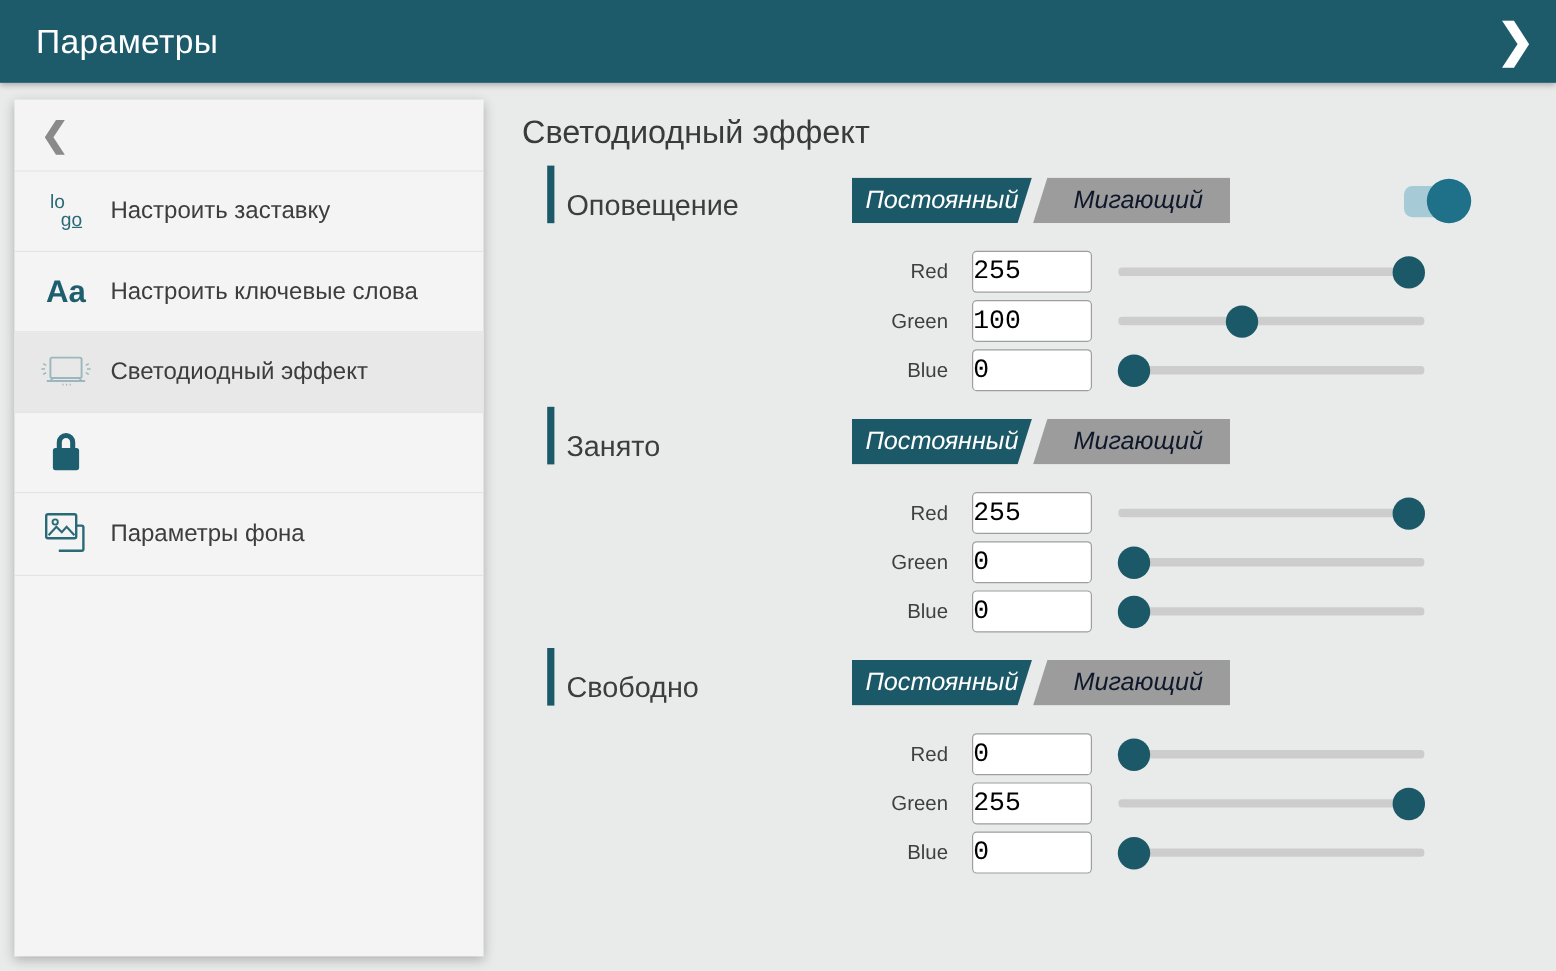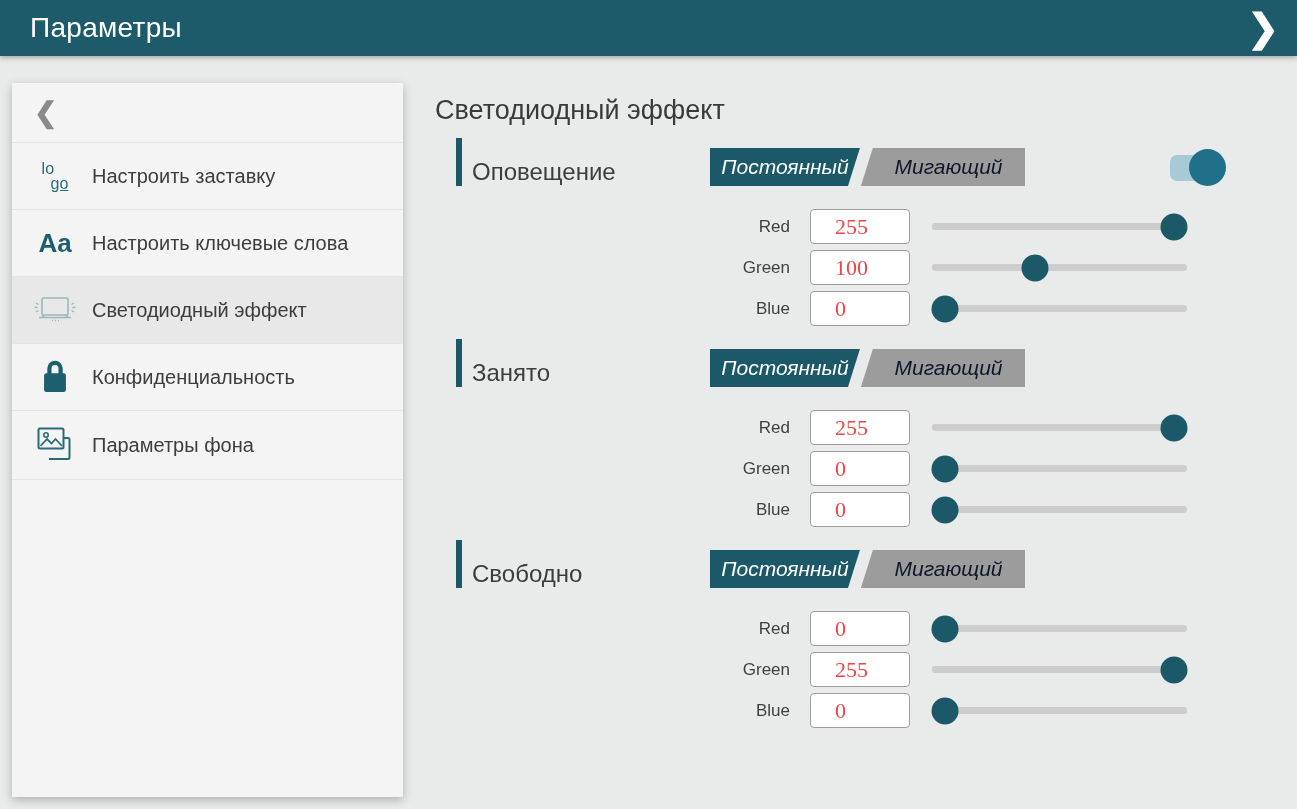--- a/index.html
+++ b/index.html
@@ -7,21 +7,21 @@
   body {
     width: 1297px; height: 809px;
     background: #e9ebeb;
     font-family: "Liberation Sans", sans-serif;
     overflow: hidden;
     position: relative;
   }
 
   
   .topbar {
-    position: absolute; left: 0; top: 0; width: 1297px; height: 56px;
+    position: absolute; left: 0; top: 0; width: 1297px; height: 69px;
     background: #1d5b6a;
     display: flex; align-items: center;
     box-shadow: 0 2px 5px rgba(0,0,0,.28);
     z-index: 5;
   }
   .topbar-title { color: #ffffff; font-size: 28px; margin-left: 30px; letter-spacing: .3px; }
   .topbar-next {
     margin-left: auto; margin-right: 18px;
     color: #ffffff; font-size: 38px; font-weight: bold;
     cursor: pointer; line-height: 1;
@@ -80,22 +80,22 @@
                   border-radius: 7px; background: #a7cbd6; }
   .toggle-knob  { position: absolute; left: 19px; top: 0; width: 37px; height: 37px;
                   border-radius: 50%; background: #1f7089; }
 
   .sliders { margin-top: 20px; }
   .srow { display: flex; align-items: center; height: 41px; padding-left: 265px; }
   .slabel { width: 90px; text-align: right; font-size: 17px; color: #3f3f3f;
             margin-right: 20px; flex: none; }
   .sinput {
     width: 100px; height: 35px; border: 1.5px solid #9e9e9e; border-radius: 4px;
-    background: #ffffff; color: #ef4444; font-size: 22px; padding: 0 24px;
-    margin-right: 22px; flex: none; font-family: Liberation Serif, serif; outline: none;
+    background: #ffffff; color: #000000; font-size: 22px; padding: 0 0;
+    margin-right: 22px; flex: none; font-family: Liberation Mono, monospace; outline: none;
   }
   .strack { position: relative; width: 255px; height: 7px; background: #cdcdcd;
             border-radius: 3px; flex: none; cursor: pointer; }
   .sthumb { position: absolute; top: 50%; width: 27px; height: 27px; border-radius: 50%;
             background: #1c5968; transform: translate(-50%,-50%); cursor: pointer; }
 </style>
 </head>
 <body>
 
 <div class="topbar">
@@ -138,21 +138,20 @@
     <div class="side-label">Светодиодный эффект</div>
   </div>
 
   <div class="side-item">
     <div class="icon-box">
       <svg width="30" height="36" viewBox="0 0 24 29">
         <path d="M12 1.5a6.2 6.2 0 0 0-6.2 6.2V13h3.4V7.7a2.8 2.8 0 1 1 5.6 0V13h3.4V7.7A6.2 6.2 0 0 0 12 1.5z" fill="#1d5f6e"></path>
         <rect x="3.2" y="11.5" width="17.6" height="15" rx="1.8" fill="#1d5f6e"></rect>
       </svg>
     </div>
-    <div class="side-label">Конфиденциальность</div>
   </div>
 
   <div class="side-item">
     <div class="icon-box">
       <svg width="40" height="40" viewBox="0 0 40 40" fill="none" stroke="#2a6a77" stroke-width="2">
         <path d="M12 13h21a1.5 1.5 0 0 1 1.5 1.5v18a1.5 1.5 0 0 1-1.5 1.5H14"></path>
         <rect x="3.5" y="3.5" width="25" height="20" rx="1.5" fill="#f4f4f4"></rect>
         <circle cx="11" cy="10" r="2.2" stroke-width="1.6"></circle>
         <path d="M5.5 21l6.5-7 4.5 4.5 4-4.5 6.5 7" stroke-width="1.8"></path>
       </svg>

